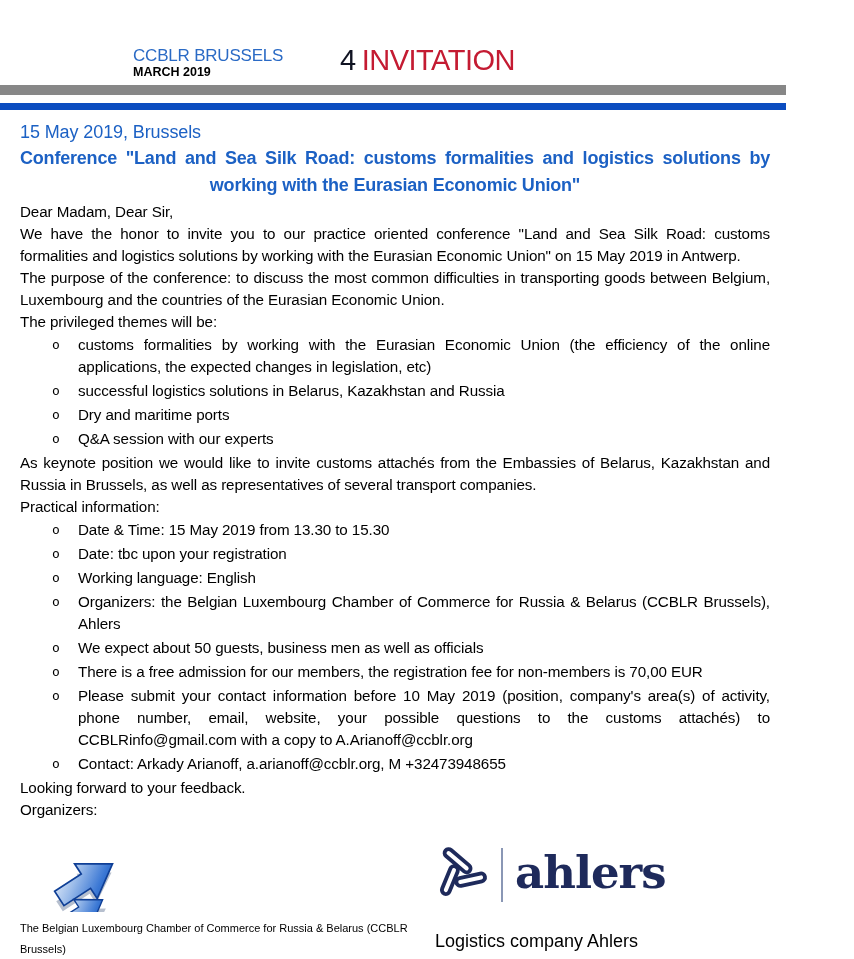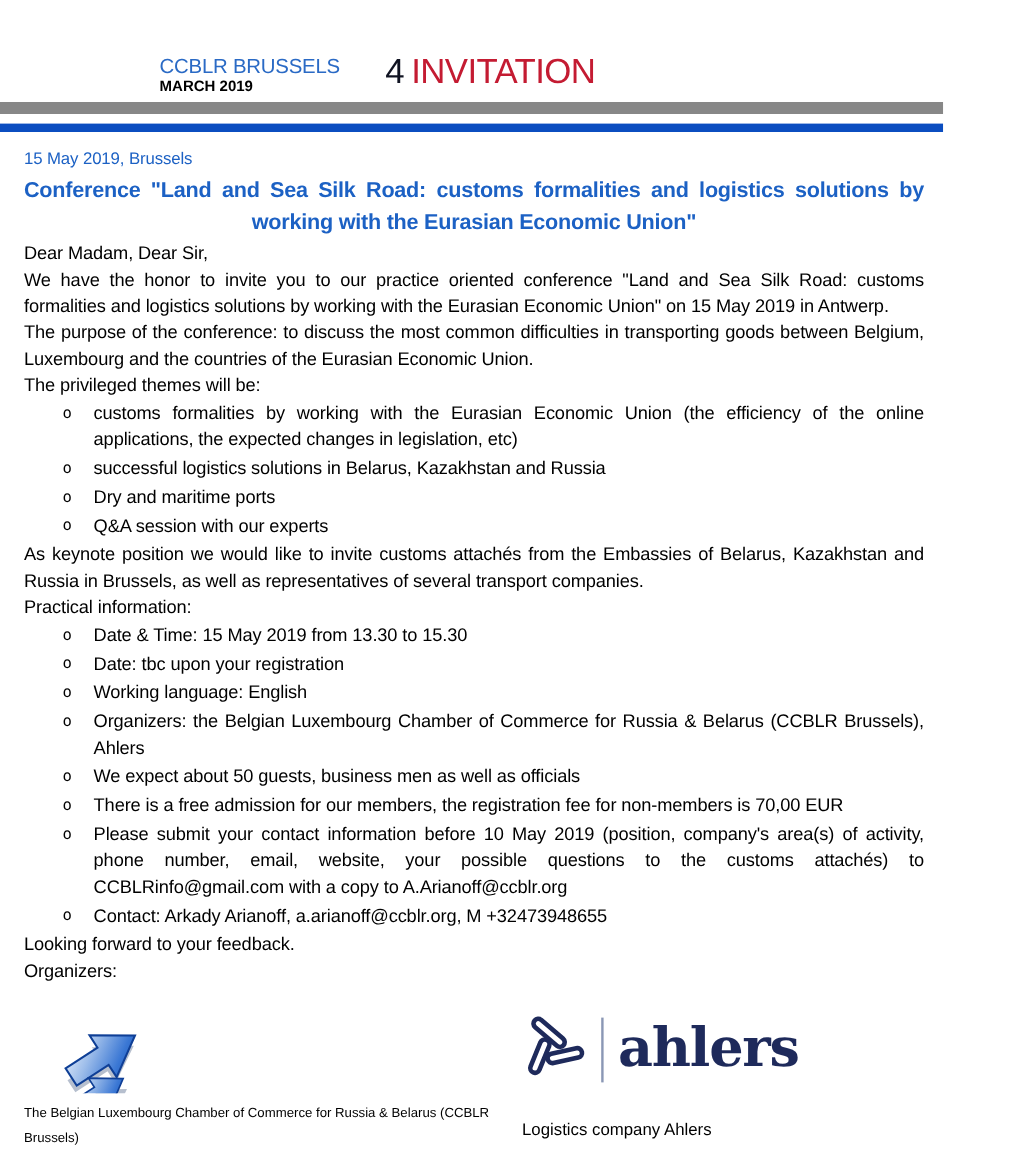--- a/index.html
+++ b/index.html
@@ -8,28 +8,28 @@
     width:786px;height:959px;
     background:#fff;
     overflow:hidden;
     font-family:"Liberation Sans",sans-serif;
     color:var(--text_black,#000);
   }
   
   .masthead{position:relative;height:85px;}
   .brand{position:absolute;left:133px;top:46px;font-size:17px;color:var(--brand_blue,#2A6AC5);letter-spacing:-0.2px;}
   .issue{position:absolute;left:133px;top:65px;font-size:12.5px;font-weight:bold;color:#000;}
-  .headline{position:absolute;left:321px;top:44px;font-size:29px;letter-spacing:-0.5px;}
+  .headline{position:absolute;left:340px;top:44px;font-size:29px;letter-spacing:-0.5px;}
   .page-num{color:#101322;}
   .section-title{color:var(--accent_red,#C41B32);margin-left:6px;}
   .rule-gray{height:10px;background:var(--rule_gray,#878787);}
   .rule-blue{height:7px;background:var(--rule_blue,#0B4DC0);margin-top:8px;}
   
   main{padding:4px 16px 0 20px;font-size:15.2px;line-height:22px;letter-spacing:-0.1px;}
-  .dateline{margin:7px 0 2px;font-size:14px;color:var(--title_blue,#1C61C4);}
+  .dateline{margin:7px 0 2px;font-size:18px;color:var(--title_blue,#1C61C4);}
   .doc-title{margin:1px 0 2px;font-size:18px;font-weight:bold;color:var(--title_blue,#1C61C4);line-height:27px;letter-spacing:-0.2px;}
   .doc-title .l1{text-align:justify;text-align-last:justify;}
   .doc-title .l2{text-align:center;}
   p{margin:0;}
   .just{text-align:justify;}
   ul.blist{list-style:none;margin:1px 0;padding:0;}
   ul.blist li{display:flex;margin-bottom:2px;}
   .bmark{flex:none;width:26px;margin-left:32px;font-family:"DejaVu Sans Mono",monospace;font-size:13px;line-height:22px;}
   .btext{flex:1;text-align:justify;}
   
@@ -39,21 +39,21 @@
   .logo-box{height:94px;display:flex;align-items:flex-end;}
   .org-name{width:388px;font-size:11px;line-height:21px;letter-spacing:0;}
   .org-site{font-size:15.5px;line-height:21px;letter-spacing:0;}
   .ahlers-row{display:flex;align-items:center;height:94px;padding-top:4px;}
   .ahlers-divider{width:2px;height:54px;background:#8a97b5;margin:0 12px 0 10px;}
   .ahlers-word{
     font-family:"DejaVu Serif",serif;font-weight:bold;
     font-size:45px;line-height:1;color:var(--ahlers_navy,#1E2A5B);
     letter-spacing:-1px;padding-bottom:6px;
   }
-  .org-desc{font-size:14px;line-height:21px;margin-top:9px;letter-spacing:0;}
+  .org-desc{font-size:18px;line-height:21px;margin-top:9px;letter-spacing:0;}
   .org-right .org-site{margin-top:18px;}
   .org-left .org-site{margin-top:0;font-family:Liberation Serif, serif;}
 </style>
 </head>
 <body>
 
 <div class="page">
 
   <header class="masthead">
     <div class="brand">CCBLR BRUSSELS</div>

